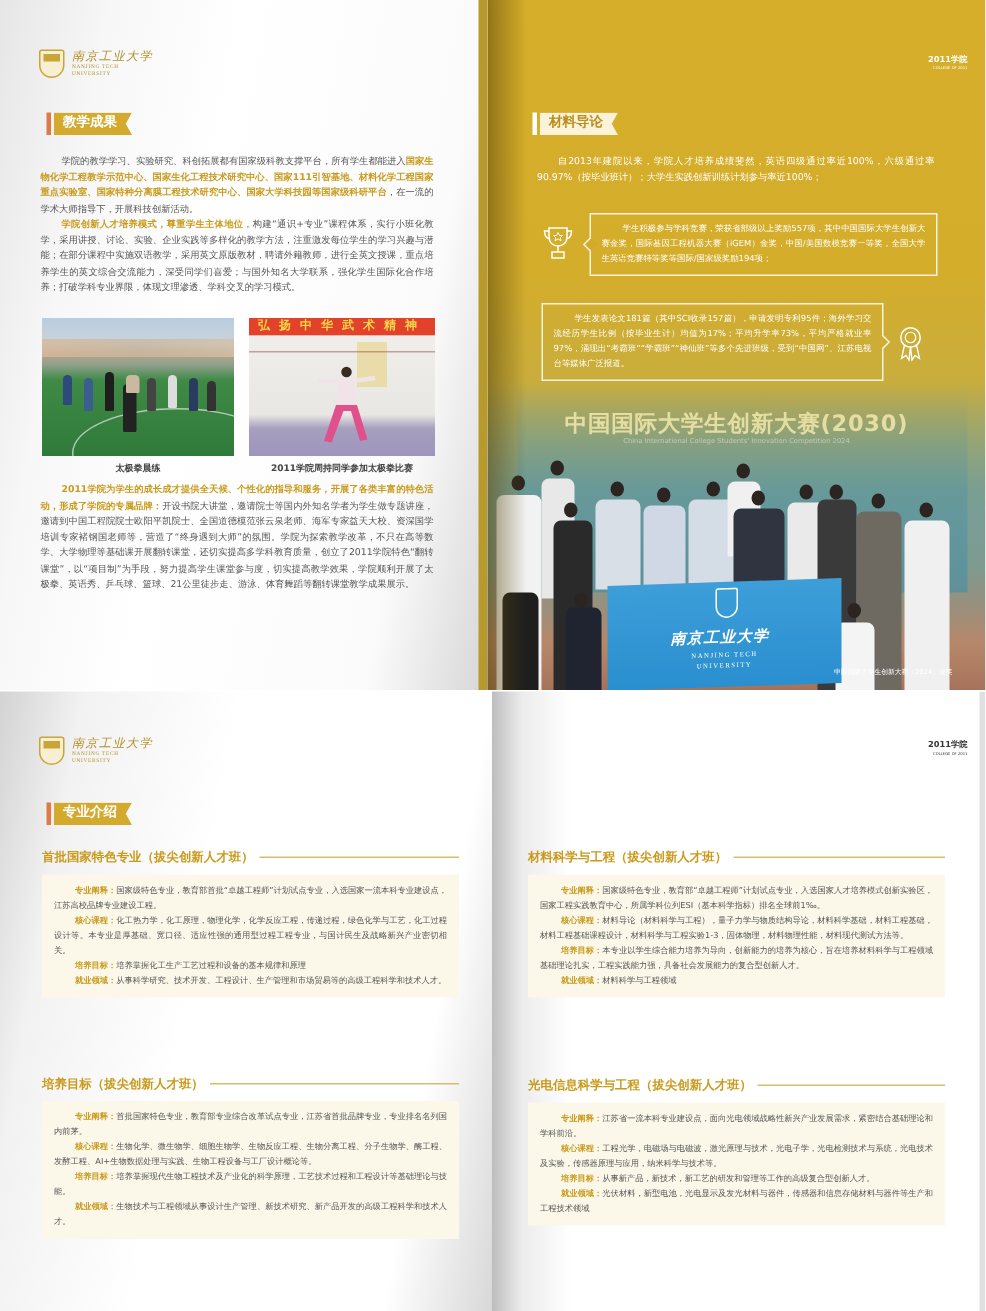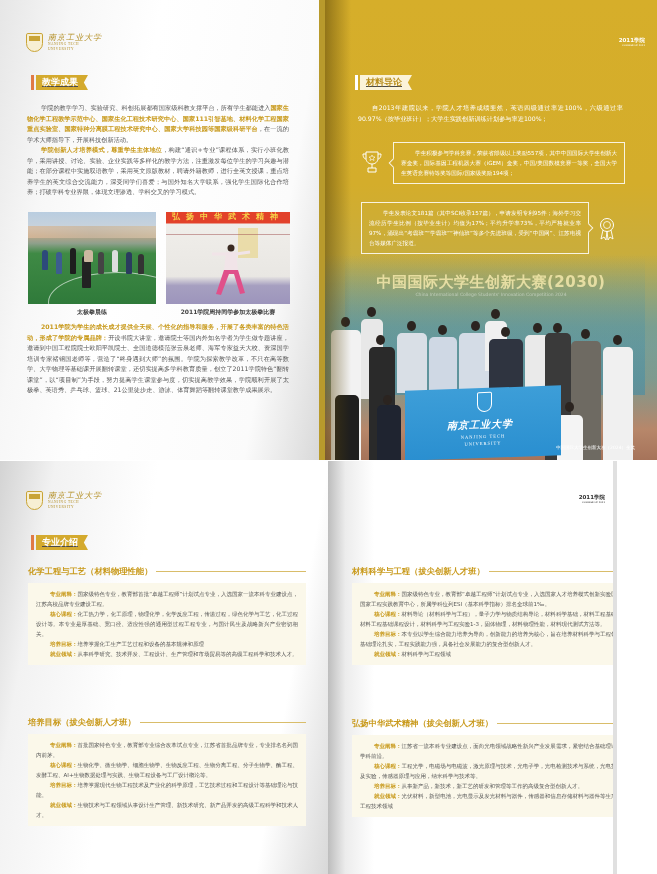--- a/index.html
+++ b/index.html
@@ -14,33 +14,33 @@
 
   
   .p-tl { left: 0; width: 325px; background: linear-gradient(100deg, #e6e6e6 0%, #f7f7f7 18%, #ffffff 40%, #fbfbfb 80%, #d6d6d6 100%); }
   .p-tl::after { content: ""; position: absolute; right: 0; top: 0; width: 6px; height: 100%; background: #b89a2c; }
   
   .p-tr { left: 325px; width: 332px; background: linear-gradient(180deg, #d6ae2a 0%, #d4ad2b 40%, #c9ad3c 55%, #8ea890 75%, #7a9c93 100%); }
   .p-tr::before { content: ""; position: absolute; left: 0; top: 0; width: 26px; height: 100%; background: linear-gradient(90deg, rgba(90,70,10,0.55), rgba(90,70,10,0)); z-index: 3; }
 
   
   .p-bl { left: 0; width: 328px; background: linear-gradient(100deg, #d3d3d3 0%, #f2f2f2 14%, #ffffff 40%, #ffffff 82%, #d8d8d8 100%); }
-  .p-br { left: 328px; width: 289px; background: linear-gradient(90deg, #bdbdbd 0%, #ececec 6%, #ffffff 16%, #ffffff 100%); }
+  .p-br { left: 328px; width: 329px; background: linear-gradient(90deg, #bdbdbd 0%, #ececec 6%, #ffffff 16%, #ffffff 100%); }
   .p-br::after { content: ""; position: absolute; right: 0; top: 0; width: 4px; height: 100%; background: #e0e0e0; }
 
   
   .logo { position: absolute; left: 26px; display: flex; align-items: center; gap: 5px; }
   .crest { width: 17px; height: 19px; border: 1.5px solid #c9a437; border-radius: 2px 2px 9px 9px; background: #f7efd3; position: relative; }
   .crest::before { content: ""; position: absolute; left: 2px; top: 2px; right: 2px; height: 5px; background: #c9a437; }
   .logo-text { display: flex; flex-direction: column; line-height: 1; }
   .logo-cn { font-family: "DejaVu Serif", serif; font-style: italic; font-size: 8px; color: #b48f25; letter-spacing: 1px; }
   .logo-en { font-family: "Liberation Serif", serif; font-size: 3.5px; color: #b48f25; letter-spacing: 0.5px; margin-top: 1px; }
 
   
-  .sec-tag { position: absolute; display: flex; align-items: center; height: 15px; text-decoration: underline; }
+  .sec-tag { position: absolute; display: flex; align-items: center; height: 15px; }
   .sec-tag .bar { width: 3px; height: 15px; background: #e07a45; margin-right: 2px; }
   .sec-tag .lbl { background: #d4aa2e; color: #ffffff; font-size: 9px; font-weight: bold; padding: 0 10px 0 6px; height: 15px; line-height: 15px; clip-path: polygon(0 0, 100% 0, 92% 50%, 100% 100%, 0 100%); }
   .sec-tag.light .bar { background: #ffffff; }
   .sec-tag.light .lbl { background: #fbf3d9; color: #b88e1e; }
 
   .para { position: absolute; font-size: 6.2px; line-height: 10.5px; color: #555555; text-align: justify; }
   .para .hl { color: #c99b1e; font-weight: bold; }
   .para.white { color: #ffffff; }
 
   
@@ -240,21 +240,21 @@
         <span class="logo-en">UNIVERSITY</span>
       </div>
     </div>
 
     <div class="sec-tag" style="left:31px; top:74px;text-align:right;">
       <span class="bar"></span>
       <span class="lbl">专业介绍</span>
     </div>
 
     <div class="major-title" style="left:28px; top:105px; width:278px;">
-      <span>化学工程与工艺（材料物理性能）</span>
+      <span>首批国家特色专业（拔尖创新人才班）</span>
         <span class="rule"></span>
     </div>
     <div class="major-box" style="left:28px; top:122px; width:278px;">
       <div class="row"><span class="k">专业阐释：</span><span>国家级特色专业，教育部首批“卓越工程师”计划试点专业，入选国家一流本科专业建设点，江苏高校品牌专业建设工程。</span></div>
       <div class="row"><span class="k">核心课程：</span><span>化工热力学，化工原理，物理化学，化学反应工程，传递过程，绿色化学与工艺，化工过程设计等。本专业是厚基础、宽口径、适应性强的通用型过程工程专业，与国计民生及战略新兴产业密切相关。</span></div>
       <div class="row"><span class="k">培养目标：</span><span>培养掌握化工生产工艺过程和设备的基本规律和原理</span></div>
       <div class="row"><span class="k">就业领域：</span><span>从事科学研究、技术开发、工程设计、生产管理和市场贸易等的高级工程科学和技术人才。</span></div>
     </div>
 
     <div class="major-title" style="left:28px; top:256px; width:278px;">
@@ -280,21 +280,21 @@
         <span class="rule"></span>
     </div>
     <div class="major-box" style="left:24px; top:122px; width:278px;">
       <div class="row"><span class="k">专业阐释：</span><span>国家级特色专业，教育部“卓越工程师”计划试点专业，入选国家人才培养模式创新实验区，国家工程实践教育中心，所属学科位列ESI（基本科学指标）排名全球前1‰。</span></div>
       <div class="row"><span class="k">核心课程：</span><span>材料导论（材料科学与工程），量子力学与物质结构导论，材料科学基础，材料工程基础，材料工程基础课程设计，材料科学与工程实验1-3，固体物理，材料物理性能，材料现代测试方法等。</span></div>
       <div class="row"><span class="k">培养目标：</span><span>本专业以学生综合能力培养为导向，创新能力的培养为核心，旨在培养材料科学与工程领域基础理论扎实，工程实践能力强，具备社会发展能力的复合型创新人才。</span></div>
       <div class="row"><span class="k">就业领域：</span><span>材料科学与工程领域</span></div>
     </div>
 
     <div class="major-title" style="left:24px; top:257px; width:278px;">
-      <span>弘扬中华武术精神（拔尖创新人才班）</span>
+      <span>光电信息科学与工程（拔尖创新人才班）</span>
         <span class="rule"></span>
     </div>
     <div class="major-box" style="left:24px; top:274px; width:278px;">
       <div class="row"><span class="k">专业阐释：</span><span>江苏省一流本科专业建设点，面向光电领域战略性新兴产业发展需求，紧密结合基础理论和学科前沿。</span></div>
       <div class="row"><span class="k">核心课程：</span><span>工程光学，电磁场与电磁波，激光原理与技术，光电子学，光电检测技术与系统，光电技术及实验，传感器原理与应用，纳米科学与技术等。</span></div>
       <div class="row"><span class="k">培养目标：</span><span>从事新产品，新技术，新工艺的研发和管理等工作的高级复合型创新人才。</span></div>
       <div class="row"><span class="k">就业领域：</span><span>光伏材料，新型电池，光电显示及发光材料与器件，传感器和信息存储材料与器件等生产和工程技术领域</span></div>
     </div>
   </div>
 </div>

